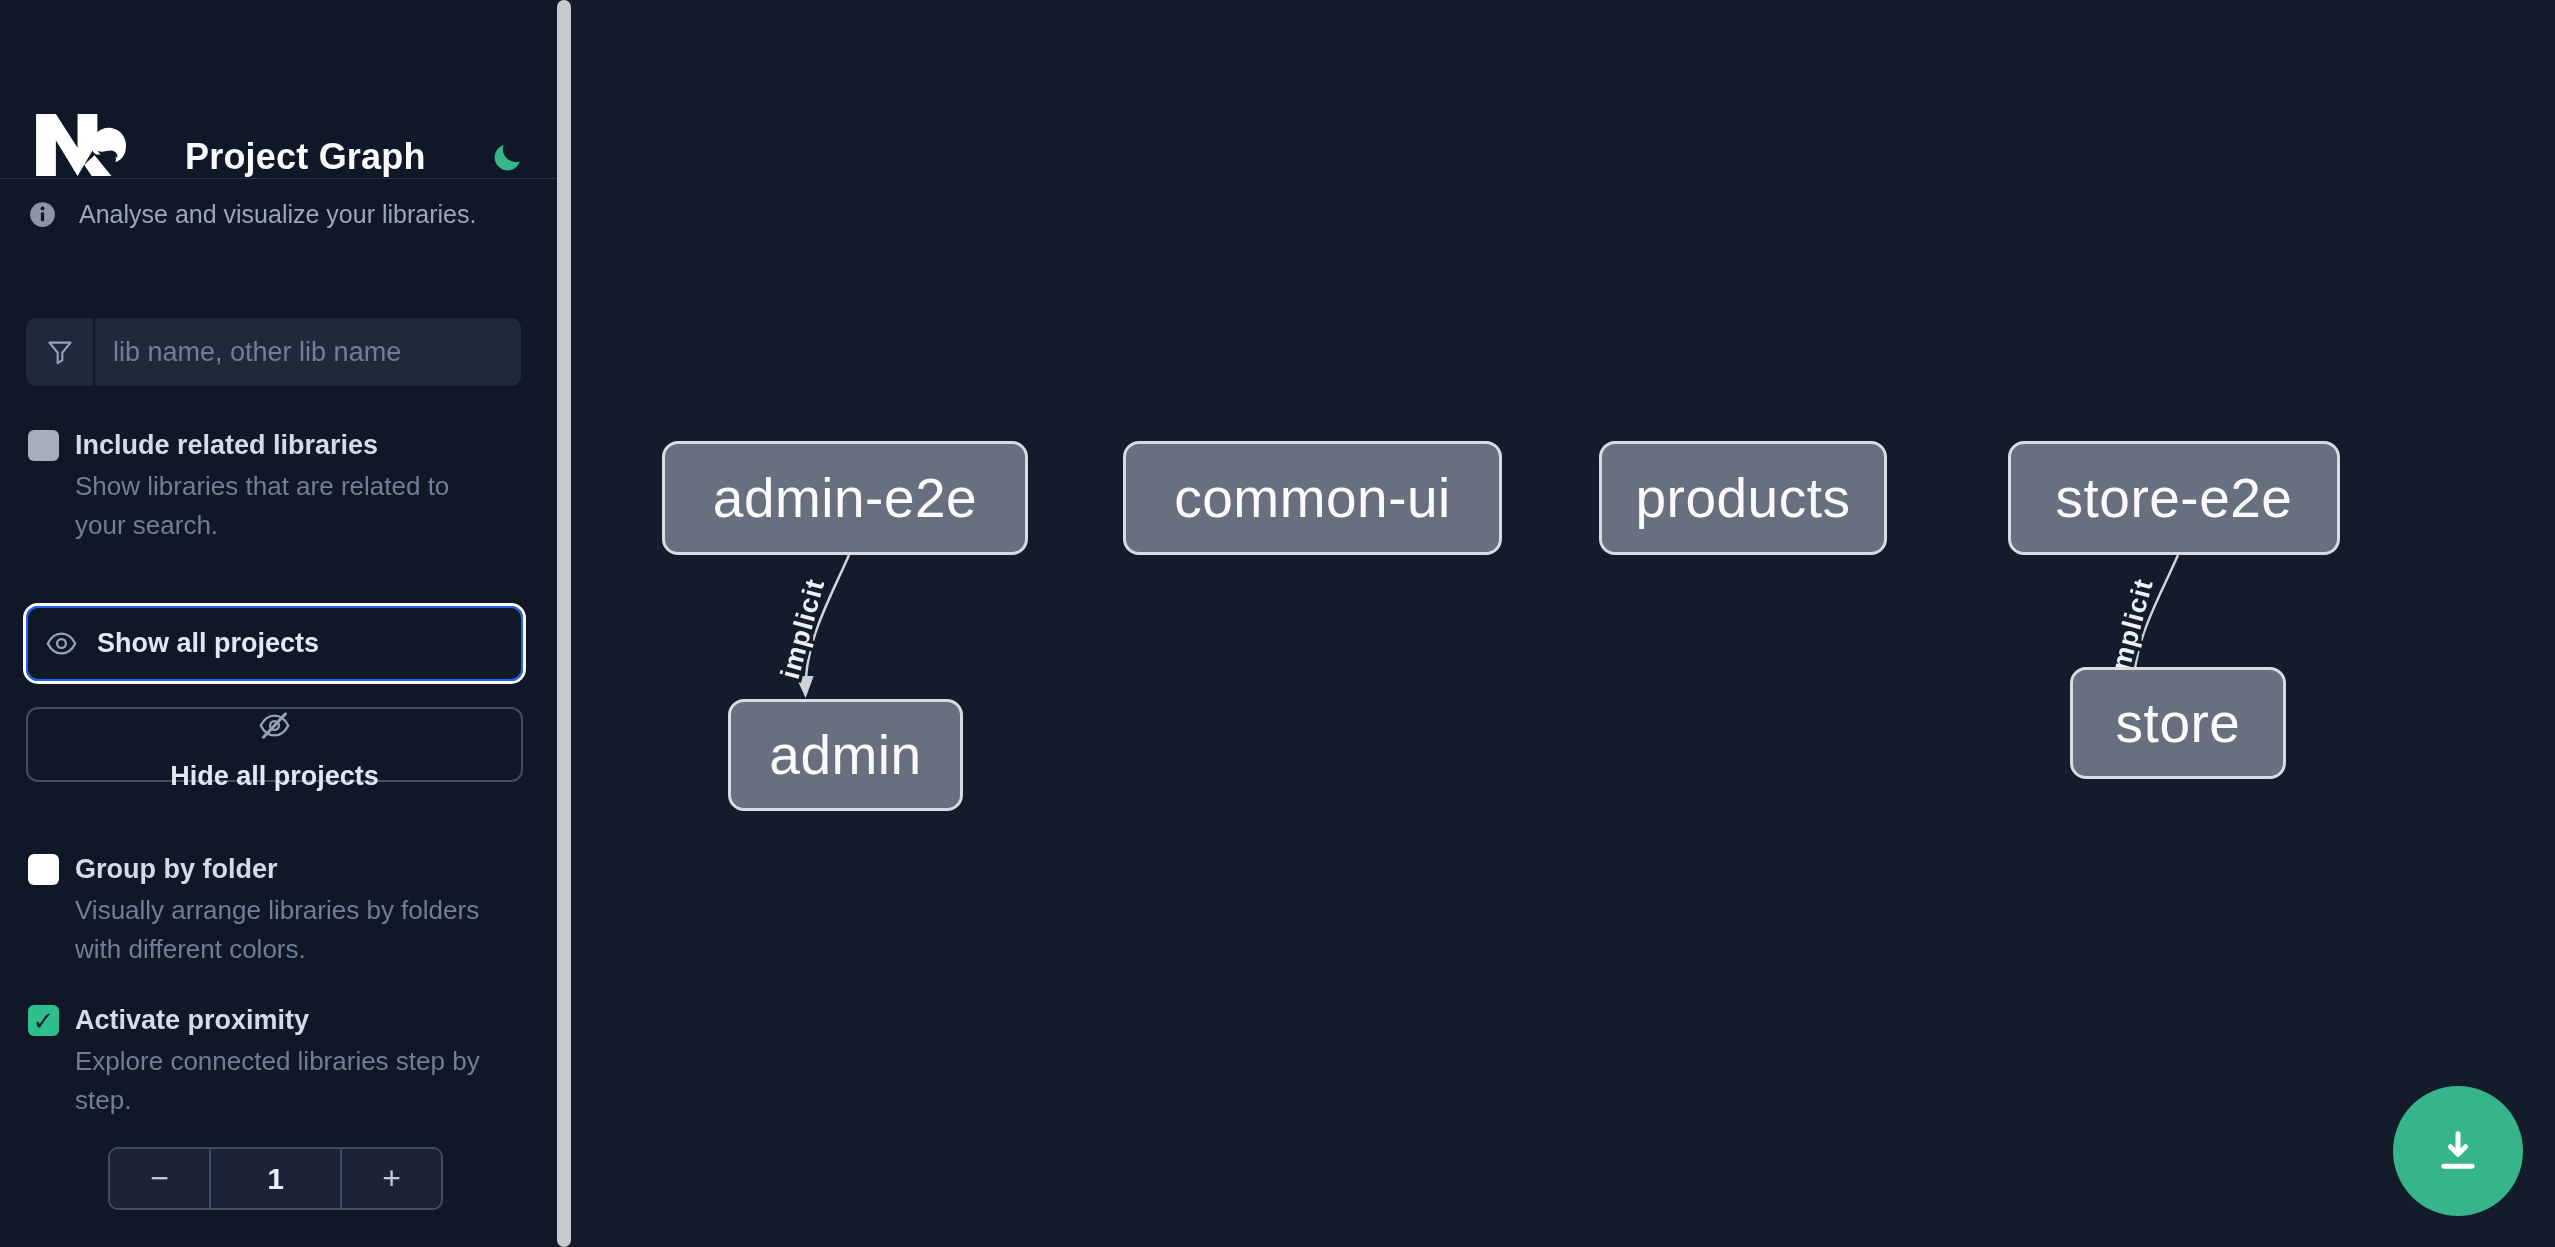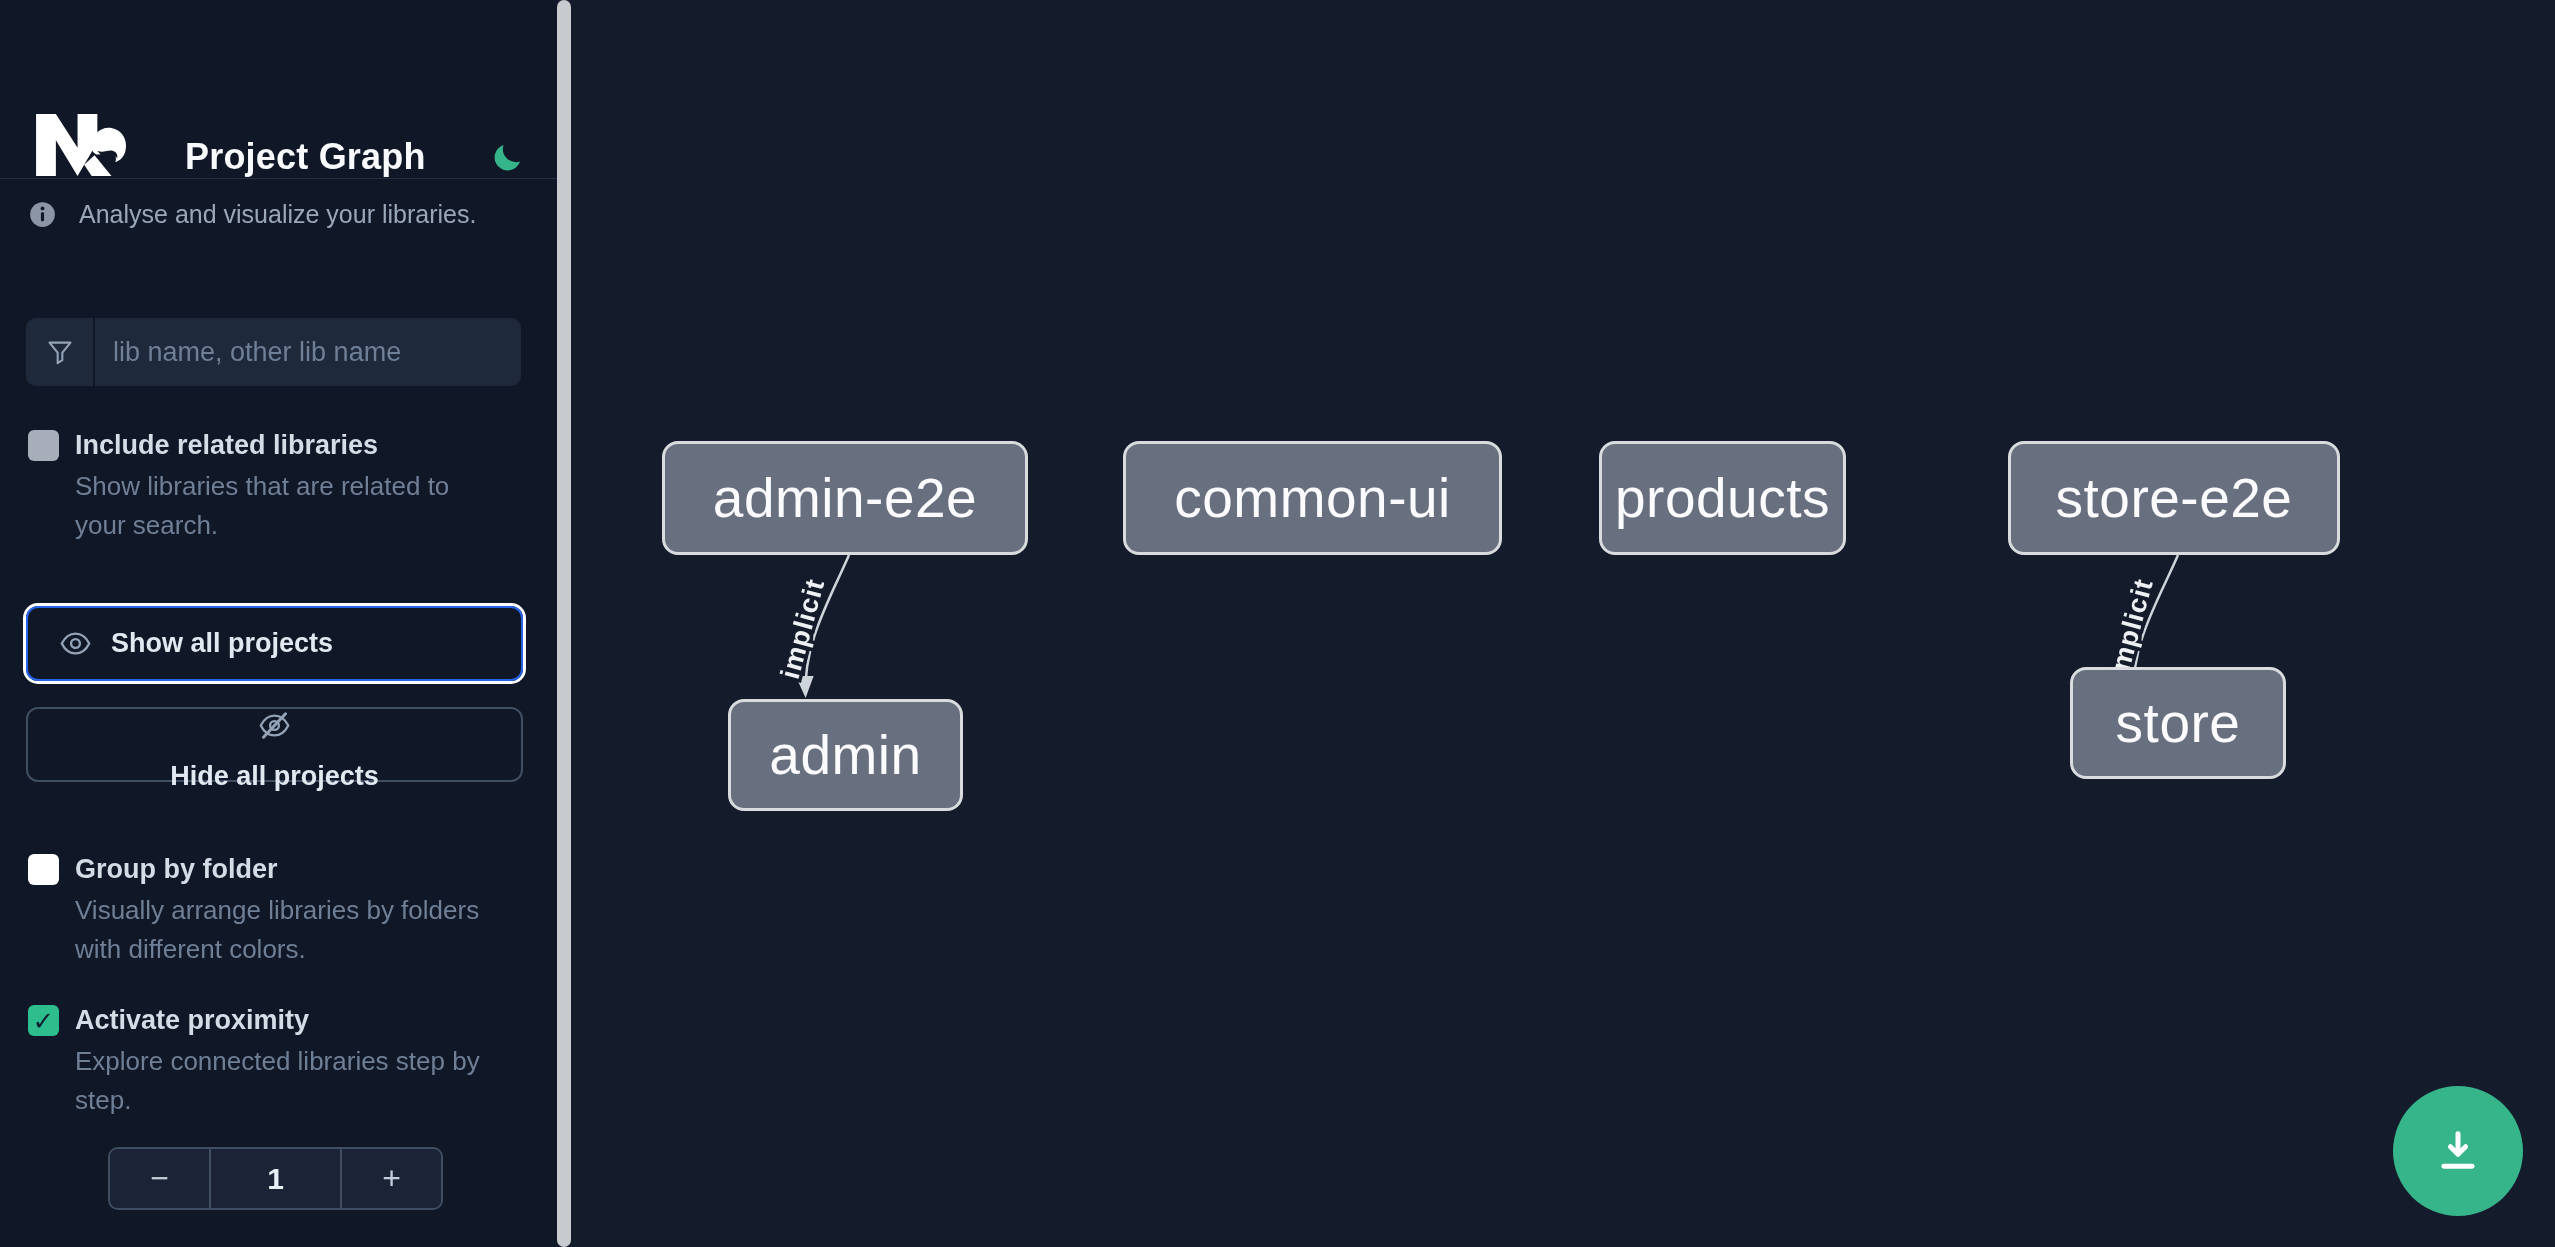--- a/index.html
+++ b/index.html
@@ -70,21 +70,21 @@
   .checkbox.cb-white{background:#ffffff;}
   .checkbox.checked{background:var(--check-green);}
   .checkbox .tick{display:none;color:#10202e;font-size:26px;font-weight:700;line-height:1;}
   .checkbox.checked .tick{display:block;}
   .toggle-label{color:var(--label);font-size:27px;font-weight:600;line-height:37px;}
   .toggle-desc{color:var(--muted);font-size:26px;line-height:39px;margin-top:3px;max-width:420px;}
 
   .sb-btn{
     position:absolute;left:26px;width:497px;height:75px;border-radius:12px;
     background:transparent;border:2px solid #3f4e63;display:flex;align-items:center;
-    padding:0 31px;gap:19px;cursor:pointer;color:var(--btn-text);font-size:27px;font-weight:600;
+    padding:0 17px;gap:19px;cursor:pointer;color:var(--btn-text);font-size:27px;font-weight:600;
   }
   .sb-btn.show{top:606px;border-color:var(--focus-blue);box-shadow:0 0 0 3px #ffffff;}
   .sb-btn.hide{top:707px;flex-direction:column;}
   .sb-btn svg{flex:none;}
 
   .stepper{
     position:absolute;left:108px;top:1147px;width:335px;height:63px;
     border:2px solid #3f4e63;border-radius:10px;display:flex;overflow:hidden;background:#1b2436;
   }
   .stepper .cell{display:flex;align-items:center;justify-content:center;}
@@ -109,21 +109,21 @@
       </marker>
     </defs>
   <path class="edge" d="M849 555 C829 601 803.5 643 805.5 695" marker-end="url(#arrow)"></path>
       <text class="edge-label" transform="translate(811.25 631) rotate(-75)" text-anchor="middle">implicit</text>
       <path class="edge" d="M2178 555 C2158 601 2131.5 643 2133.5 695" marker-end="url(#arrow)"></path>
       <text class="edge-label" transform="translate(2139.75 631) rotate(-75)" text-anchor="middle">implicit</text>
     </svg>
 
 <div class="gnode" style="left: 662px; top: 441px; width: 366px; height: 114px;">admin-e2e</div>
     <div class="gnode" style="left: 1123px; top: 441px; width: 379px; height: 114px;">common-ui</div>
-    <div class="gnode" style="left: 1599px; top: 441px; width: 247px; height: 114px;">products</div>
+    <div class="gnode" style="left: 1599px; top: 441px; width: 288px; height: 114px;">products</div>
     <div class="gnode" style="left: 2008px; top: 441px; width: 332px; height: 114px;">store-e2e</div>
     <div class="gnode" style="left: 728px; top: 699px; width: 235px; height: 112px;">admin</div>
     <div class="gnode" style="left: 2070px; top: 667px; width: 216px; height: 112px; text-align: center;">store</div>
   </div>
 
 <aside class="sidebar">
 
   <div class="sb-header">
     <svg class="logo" viewBox="0 0 100 70">
       <path d="M5 68 V2 h21 l23 36 V2 h21 v30 l-21 36 -23 -38 v38 z" fill="#ffffff"></path>

